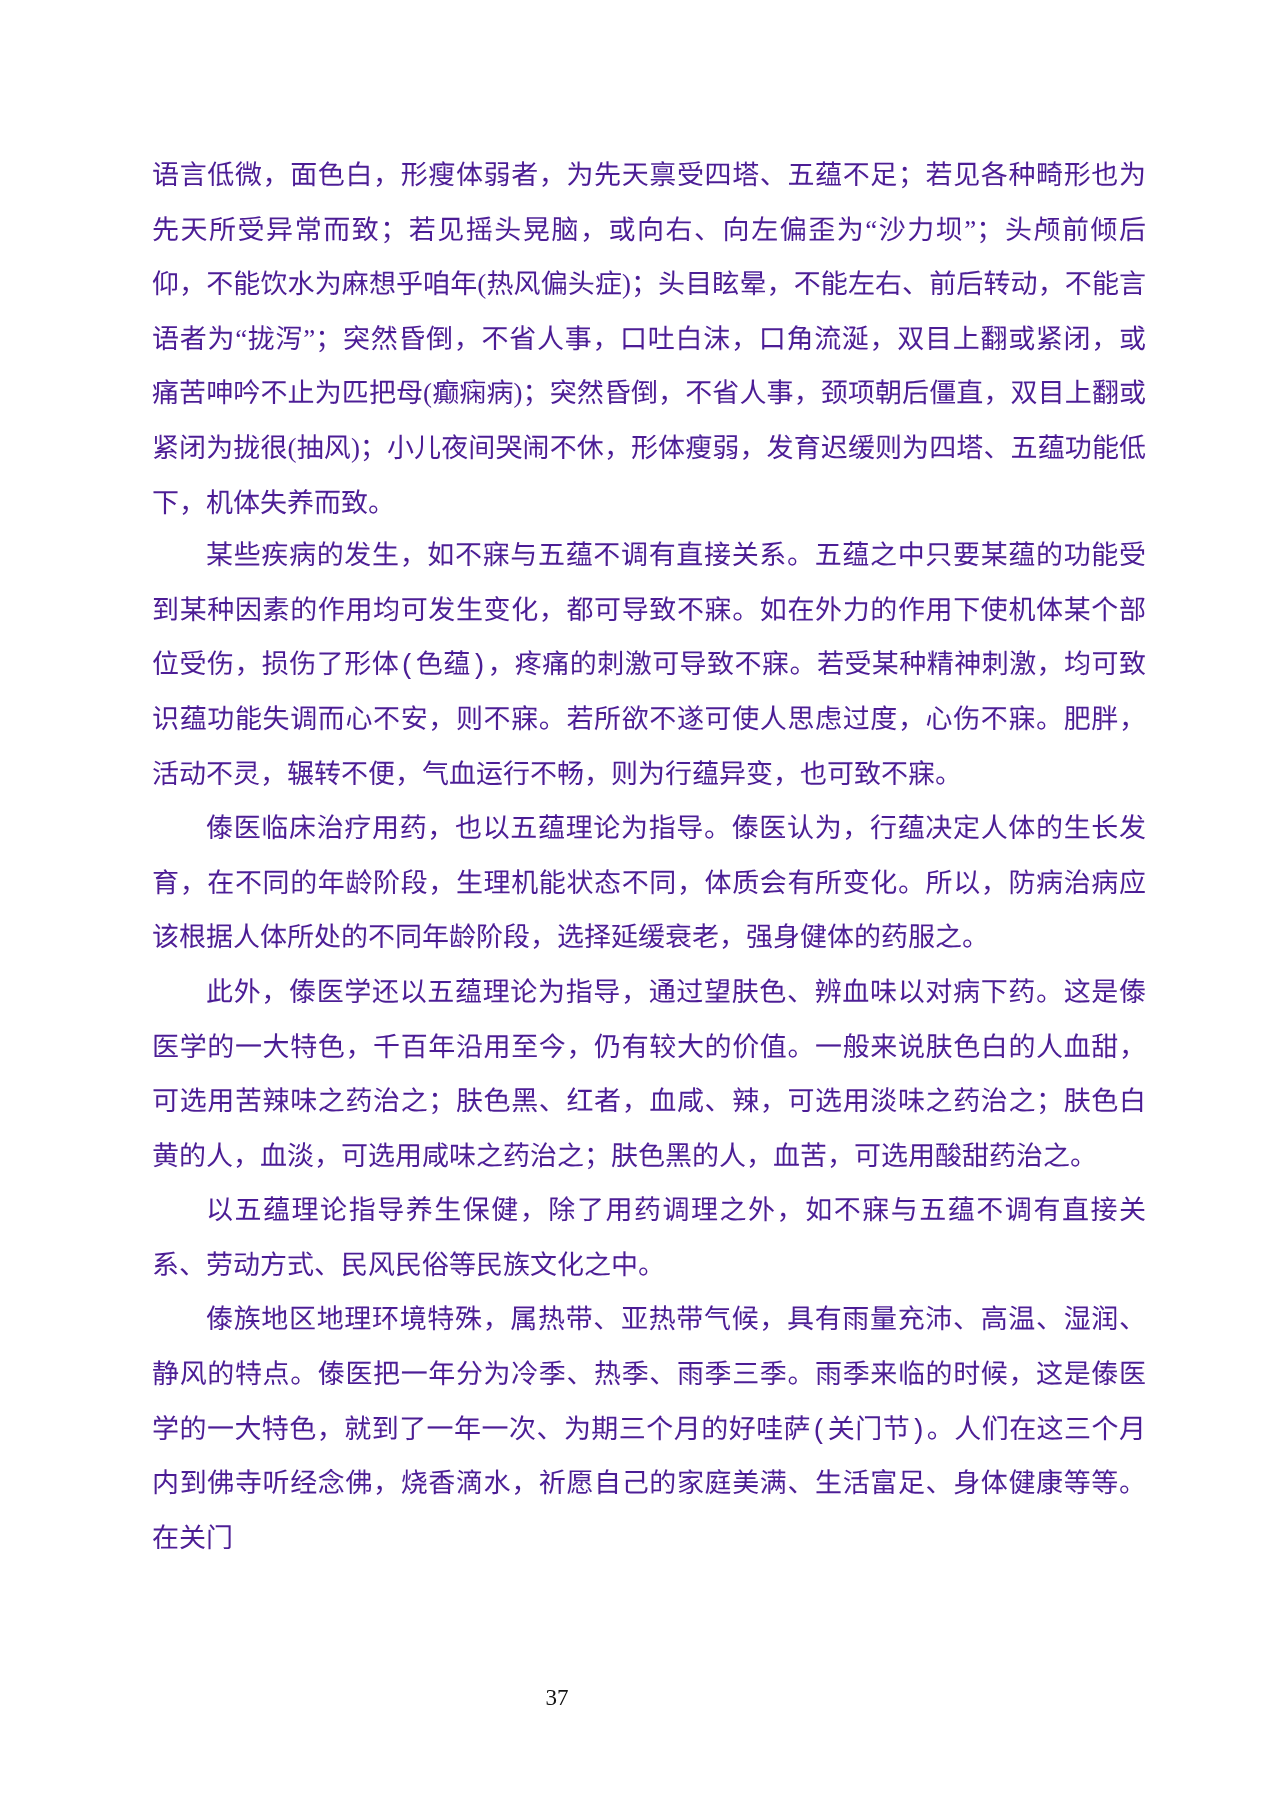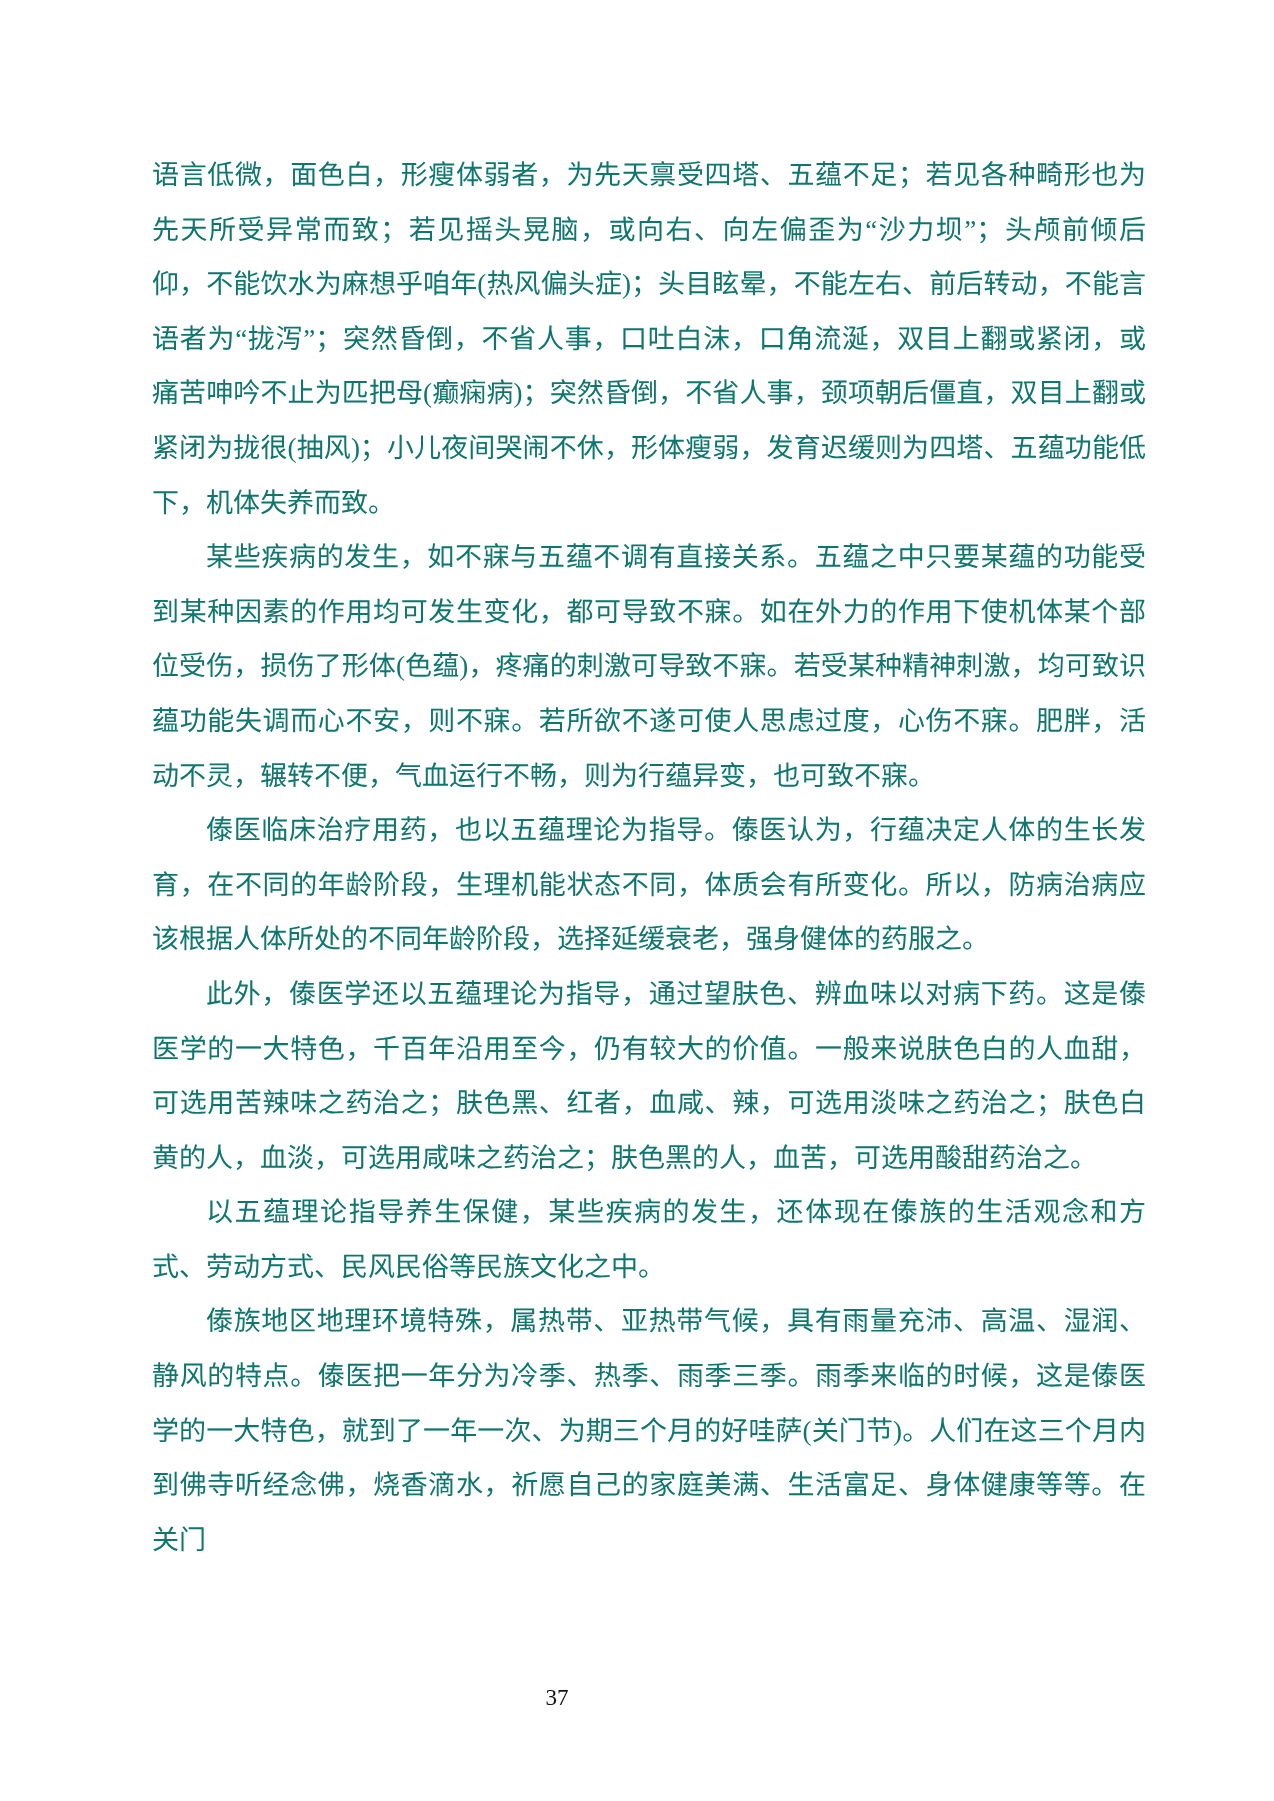--- a/index.html
+++ b/index.html
@@ -17,30 +17,31 @@
     box-sizing: border-box;
     width: 1274px;
     height: 1801px;
     padding: 148px 128px 0 152px;
     background: #ffffff;
     position: relative;
   }
   .text-block {
     font-family: "Liberation Serif", "DejaVu Serif", serif;
     font-size: 27px;
-    color: #0f766e;
+    color: #4c1d95;
     line-height: 54.6px;
     text-align: justify;
   }
   .text-block p {
     margin: 0;
     padding: 0;
   }
   .text-block p.indent {
     text-indent: 2em;
+    font-family: Liberation Mono, monospace;
   }
   .page-number {
     position: absolute;
     left: 0;
     top: 1685px;
     width: 1114px;
     text-align: center;
     font-family: "Liberation Serif", "DejaVu Serif", serif;
     font-size: 23px;
     color: #121212;
@@ -48,18 +49,18 @@
 </style>
 </head>
 <body>
 
 <div class="page">
   <div class="text-block">
     <p>语言低微，面色白，形瘦体弱者，为先天禀受四塔、五蕴不足；若见各种畸形也为先天所受异常而致；若见摇头晃脑，或向右、向左偏歪为“沙力坝”；头颅前倾后仰，不能饮水为麻想乎咱年(热风偏头症)；头目眩晕，不能左右、前后转动，不能言语者为“拢泻”；突然昏倒，不省人事，口吐白沫，口角流涎，双目上翻或紧闭，或痛苦呻吟不止为匹把母(癫痫病)；突然昏倒，不省人事，颈项朝后僵直，双目上翻或紧闭为拢很(抽风)；小儿夜间哭闹不休，形体瘦弱，发育迟缓则为四塔、五蕴功能低下，机体失养而致。</p>
     <p class="indent">某些疾病的发生，如不寐与五蕴不调有直接关系。五蕴之中只要某蕴的功能受到某种因素的作用均可发生变化，都可导致不寐。如在外力的作用下使机体某个部位受伤，损伤了形体(色蕴)，疼痛的刺激可导致不寐。若受某种精神刺激，均可致识蕴功能失调而心不安，则不寐。若所欲不遂可使人思虑过度，心伤不寐。肥胖，活动不灵，辗转不便，气血运行不畅，则为行蕴异变，也可致不寐。</p>
     <p class="indent">傣医临床治疗用药，也以五蕴理论为指导。傣医认为，行蕴决定人体的生长发育，在不同的年龄阶段，生理机能状态不同，体质会有所变化。所以，防病治病应该根据人体所处的不同年龄阶段，选择延缓衰老，强身健体的药服之。</p>
     <p class="indent">此外，傣医学还以五蕴理论为指导，通过望肤色、辨血味以对病下药。这是傣医学的一大特色，千百年沿用至今，仍有较大的价值。一般来说肤色白的人血甜，可选用苦辣味之药治之；肤色黑、红者，血咸、辣，可选用淡味之药治之；肤色白黄的人，血淡，可选用咸味之药治之；肤色黑的人，血苦，可选用酸甜药治之。</p>
-    <p class="indent">以五蕴理论指导养生保健，某些疾病的发生，还体现在傣族的生活观念和方式、劳动方式、民风民俗等民族文化之中。</p>
+    <p class="indent">以五蕴理论指导养生保健，除了用药调理之外，如不寐与五蕴不调有直接关系、劳动方式、民风民俗等民族文化之中。</p>
     <p class="indent">傣族地区地理环境特殊，属热带、亚热带气候，具有雨量充沛、高温、湿润、静风的特点。傣医把一年分为冷季、热季、雨季三季。雨季来临的时候，这是傣医学的一大特色，就到了一年一次、为期三个月的好哇萨(关门节)。人们在这三个月内到佛寺听经念佛，烧香滴水，祈愿自己的家庭美满、生活富足、身体健康等等。在关门</p>
   </div>
 
   <div class="page-number">37</div>
 </div>
 
 </body></html>

